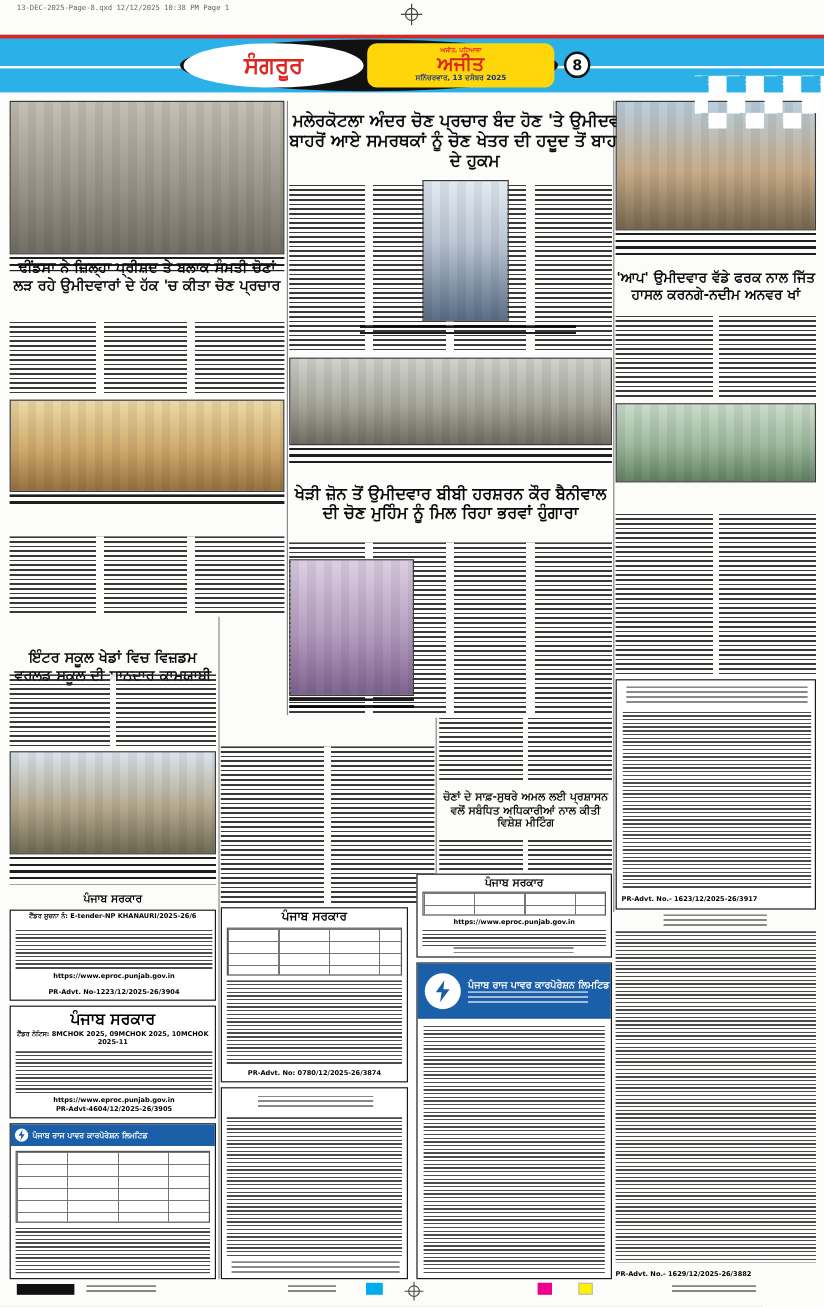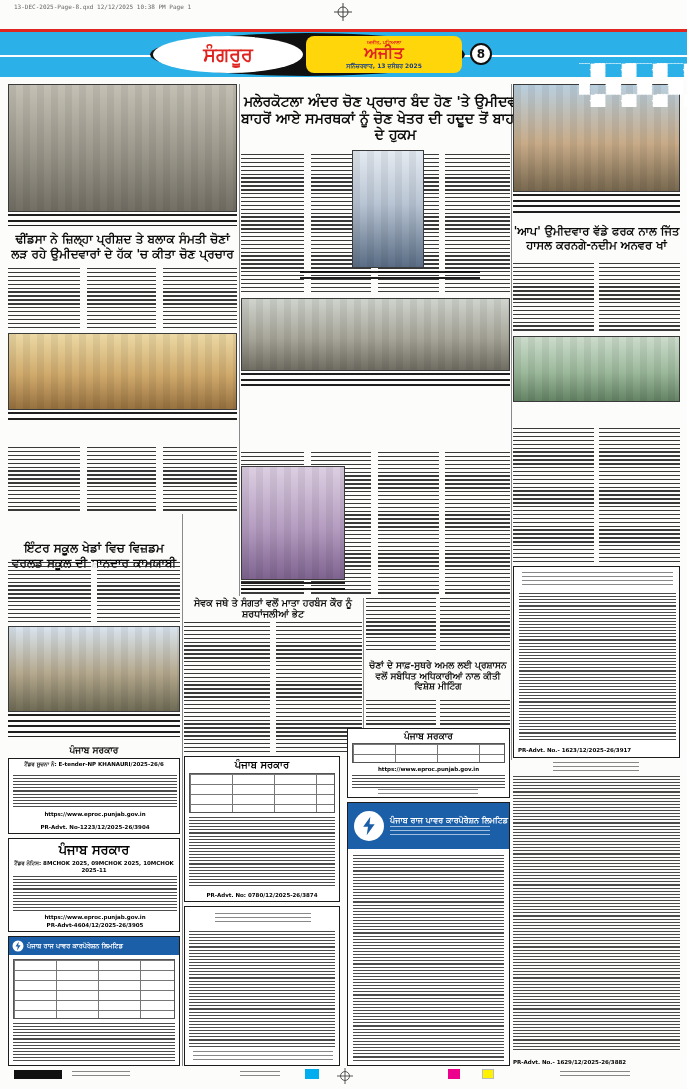--- a/index.html
+++ b/index.html
@@ -82,21 +82,21 @@
   </div>
   <div class="pagenum">8</div>
 
   <div class="vr" style="left:239px;top:84px;height:512px"></div>
   <div class="vr" style="left:511px;top:84px;height:676px"></div>
   <div class="vr" style="left:182px;top:514px;height:552px"></div>
   <div class="vr" style="left:363px;top:598px;height:158px"></div>
 
   <div class="ph p-crowd" style="left:8px;top:84px;width:229px;height:128px"></div>
   <div class="cap" style="left:8px;top:214px;width:229px;height:12px"></div>
-  <div class="hl" style="left:8px;top:228px;width:229px;height:37px;font-size:12px">ਢੀਂਡਸਾ ਨੇ ਜ਼ਿਲ੍ਹਾ ਪ੍ਰੀਸ਼ਦ ਤੇ ਬਲਾਕ ਸੰਮਤੀ ਚੋਣਾਂ ਲੜ ਰਹੇ ਉਮੀਦਵਾਰਾਂ ਦੇ ਹੱਕ 'ਚ ਕੀਤਾ ਚੋਣ ਪ੍ਰਚਾਰ</div>
+  <div class="hl" style="left:8px;top:212px;width:229px;height:37px;font-size:12px">ਢੀਂਡਸਾ ਨੇ ਜ਼ਿਲ੍ਹਾ ਪ੍ਰੀਸ਼ਦ ਤੇ ਬਲਾਕ ਸੰਮਤੀ ਚੋਣਾਂ ਲੜ ਰਹੇ ਉਮੀਦਵਾਰਾਂ ਦੇ ਹੱਕ 'ਚ ਕੀਤਾ ਚੋਣ ਪ੍ਰਚਾਰ</div>
   <div class="ft gap3" style="left:8px;top:268px;width:229px;height:62px"></div>
 
   <div class="ph p-stage" style="left:8px;top:333px;width:229px;height:77px"></div>
   <div class="cap" style="left:8px;top:412px;width:229px;height:10px"></div>
   <div class="ft gap3" style="left:8px;top:447px;width:229px;height:65px"></div>
 
   <div class="hl" style="left:8px;top:534px;width:172px;height:43px;font-size:12px">ਇੰਟਰ ਸਕੂਲ ਖੇਡਾਂ ਵਿਚ ਵਿਜ਼ਡਮ ਵਰਲਡ ਸਕੂਲ ਦੀ ਸ਼ਾਨਦਾਰ ਕਾਮਯਾਬੀ</div>
   <div class="ft gap2" style="left:8px;top:562px;width:172px;height:61px"></div>
   <div class="ph p-flag" style="left:8px;top:626px;width:172px;height:86px"></div>
   <div class="cap" style="left:8px;top:714px;width:172px;height:23px"></div>
@@ -128,25 +128,25 @@
   </div>
 
   <div class="hl" style="left:241px;top:86px;width:309px;height:64px;font-size:14px">ਮਲੇਰਕੋਟਲਾ ਅੰਦਰ ਚੋਣ ਪ੍ਰਚਾਰ ਬੰਦ ਹੋਣ 'ਤੇ ਉਮੀਦਵਾਰਾਂ ਦੇ ਬਾਹਰੋਂ ਆਏ ਸਮਰਥਕਾਂ ਨੂੰ ਚੋਣ ਖੇਤਰ ਦੀ ਹਦੂਦ ਤੋਂ ਬਾਹਰ ਜਾਣ ਦੇ ਹੁਕਮ</div>
   <div class="ft gap4" style="left:241px;top:154px;width:269px;height:140px"></div>
   <div class="ph p-portrait" style="left:352px;top:150px;width:72px;height:118px"></div>
   <div class="cap" style="left:300px;top:271px;width:180px;height:8px"></div>
 
   <div class="ph p-wide" style="left:241px;top:298px;width:269px;height:73px"></div>
   <div class="cap" style="left:241px;top:373px;width:269px;height:17px"></div>
 
+  <div class="hl" style="left:241px;top:392px;width:269px;height:57px;font-size:13.5px">ਖੇੜੀ ਜ਼ੋਨ ਤੋਂ ਉਮੀਦਵਾਰ ਬੀਬੀ ਹਰਸ਼ਰਨ ਕੌਰ ਬੈਨੀਵਾਲ ਦੀ ਚੋਣ ਮੁਹਿੰਮ ਨੂੰ ਮਿਲ ਰਿਹਾ ਭਰਵਾਂ ਹੁੰਗਾਰਾ</div>
   <div class="ft gap4" style="left:241px;top:452px;width:269px;height:143px"></div>
   <div class="ph p-women" style="left:241px;top:466px;width:104px;height:114px"></div>
   <div class="cap" style="left:241px;top:582px;width:104px;height:11px"></div>
 
-  <div class="hl" style="left:184px;top:597px;width:178px;height:22px;font-size:9.5px">ਸੇਵਕ ਜਥੇ ਤੇ ਸੰਗਤਾਂ ਵਲੋਂ ਮਾਤਾ ਹਰਬੰਸ ਕੌਰ ਨੂੰ ਸ਼ਰਧਾਂਜਲੀਆਂ ਭੇਟ</div>
   <div class="ft gap2" style="left:184px;top:622px;width:178px;height:132px"></div>
 
   <div class="ft gap2" style="left:366px;top:598px;width:144px;height:54px"></div>
   <div class="hl" style="left:366px;top:654px;width:144px;height:44px;font-size:9px">ਚੋਣਾਂ ਦੇ ਸਾਫ਼-ਸੁਥਰੇ ਅਮਲ ਲਈ ਪ੍ਰਸ਼ਾਸਨ ਵਲੋਂ ਸਬੰਧਿਤ ਅਧਿਕਾਰੀਆਂ ਨਾਲ ਕੀਤੀ ਵਿਸ਼ੇਸ਼ ਮੀਟਿੰਗ</div>
   <div class="ft gap2" style="left:366px;top:700px;width:144px;height:26px"></div>
 
   <div class="box" style="left:184px;top:756px;width:156px;height:146px">
     <div class="govhdr" style="font-size:10px;margin-top:2px">ਪੰਜਾਬ ਸਰਕਾਰ</div>
     <div class="trows" style="left:4px;top:16px;width:146px;height:40px"></div>
     <div class="ftd" style="left:4px;top:60px;width:146px;height:70px"></div>

